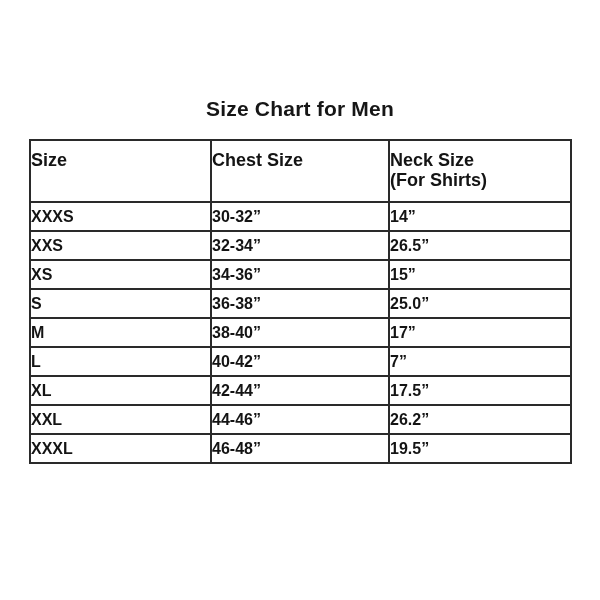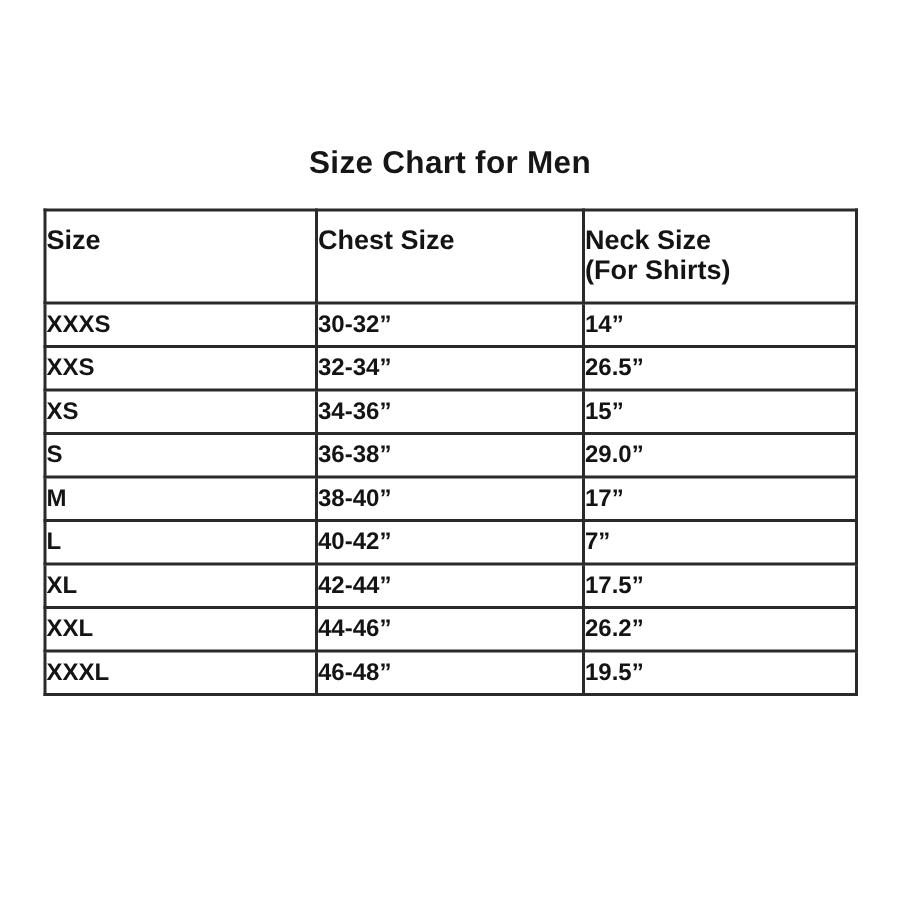--- a/index.html
+++ b/index.html
@@ -98,21 +98,21 @@
         <td>26.5”</td>
       </tr>
       <tr>
         <td>XS</td>
         <td>34-36”</td>
         <td>15”</td>
       </tr>
       <tr>
         <td>S</td>
         <td>36-38”</td>
-        <td>29.0”</td>
+        <td>25.0”</td>
       </tr>
       <tr>
         <td>M</td>
         <td>38-40”</td>
         <td>17”</td>
       </tr>
       <tr>
         <td>L</td>
         <td>40-42”</td>
         <td>7”</td>

